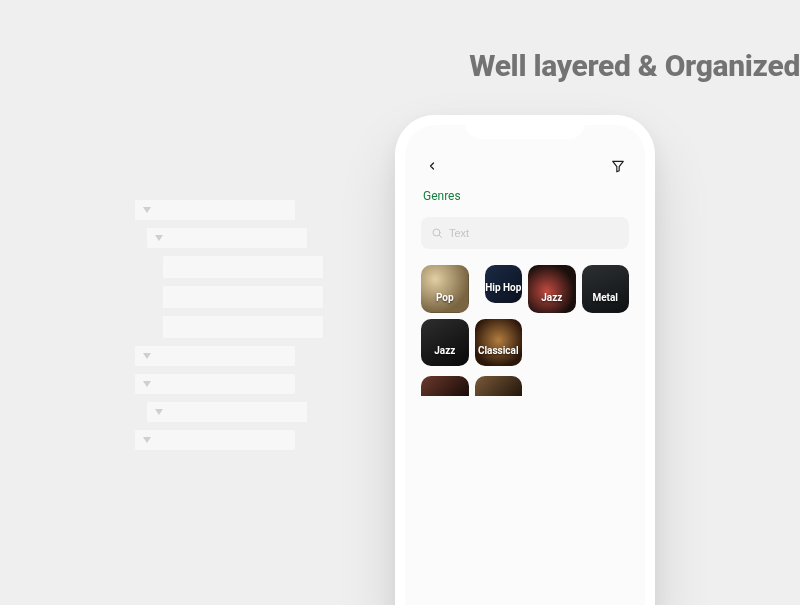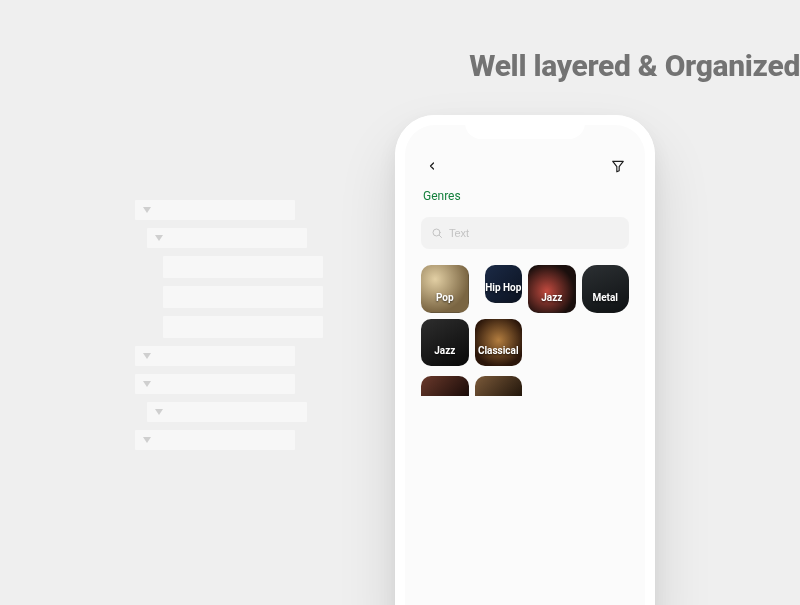--- a/index.html
+++ b/index.html
@@ -148,21 +148,21 @@
     color: #ffffff;
     font-size: 10px;
     font-weight: 700;
     text-shadow: 0 1px 2px rgba(0,0,0,0.6);
   }
 
   
   .g-pop   { background-image: radial-gradient(circle at 30% 30%, #e2cfa4, #7a6542 70%); }
   .g-hip   { background-image: linear-gradient(135deg, #1b2a46, #0b1220); margin-left: 10px; }
   .g-rock  { background-image: radial-gradient(circle at 40% 55%, #c24a3f, #1a0f0d 70%); }
-  .g-metal { background-image: linear-gradient(160deg, #2c3033, #0e1113); border-radius: 15px; }
+  .g-metal { background-image: linear-gradient(160deg, #2c3033, #0e1113); }
   .g-class { background-image: radial-gradient(circle at 50% 45%, #b37d3f, #2b160a 75%); }
   .g-jazz  { background-image: linear-gradient(150deg, #2e2e2e, #080808); }
   .g-x1    { background-image: linear-gradient(135deg, #6b3a2c, #1a0b08); }
   .g-x2    { background-image: linear-gradient(135deg, #7b5a3a, #22160b); }
 
   .row4 .tile { height: 20px; aspect-ratio: auto; border-radius: 10px 10px 0 0; }
 </style>
 </head>
 <body>
 

